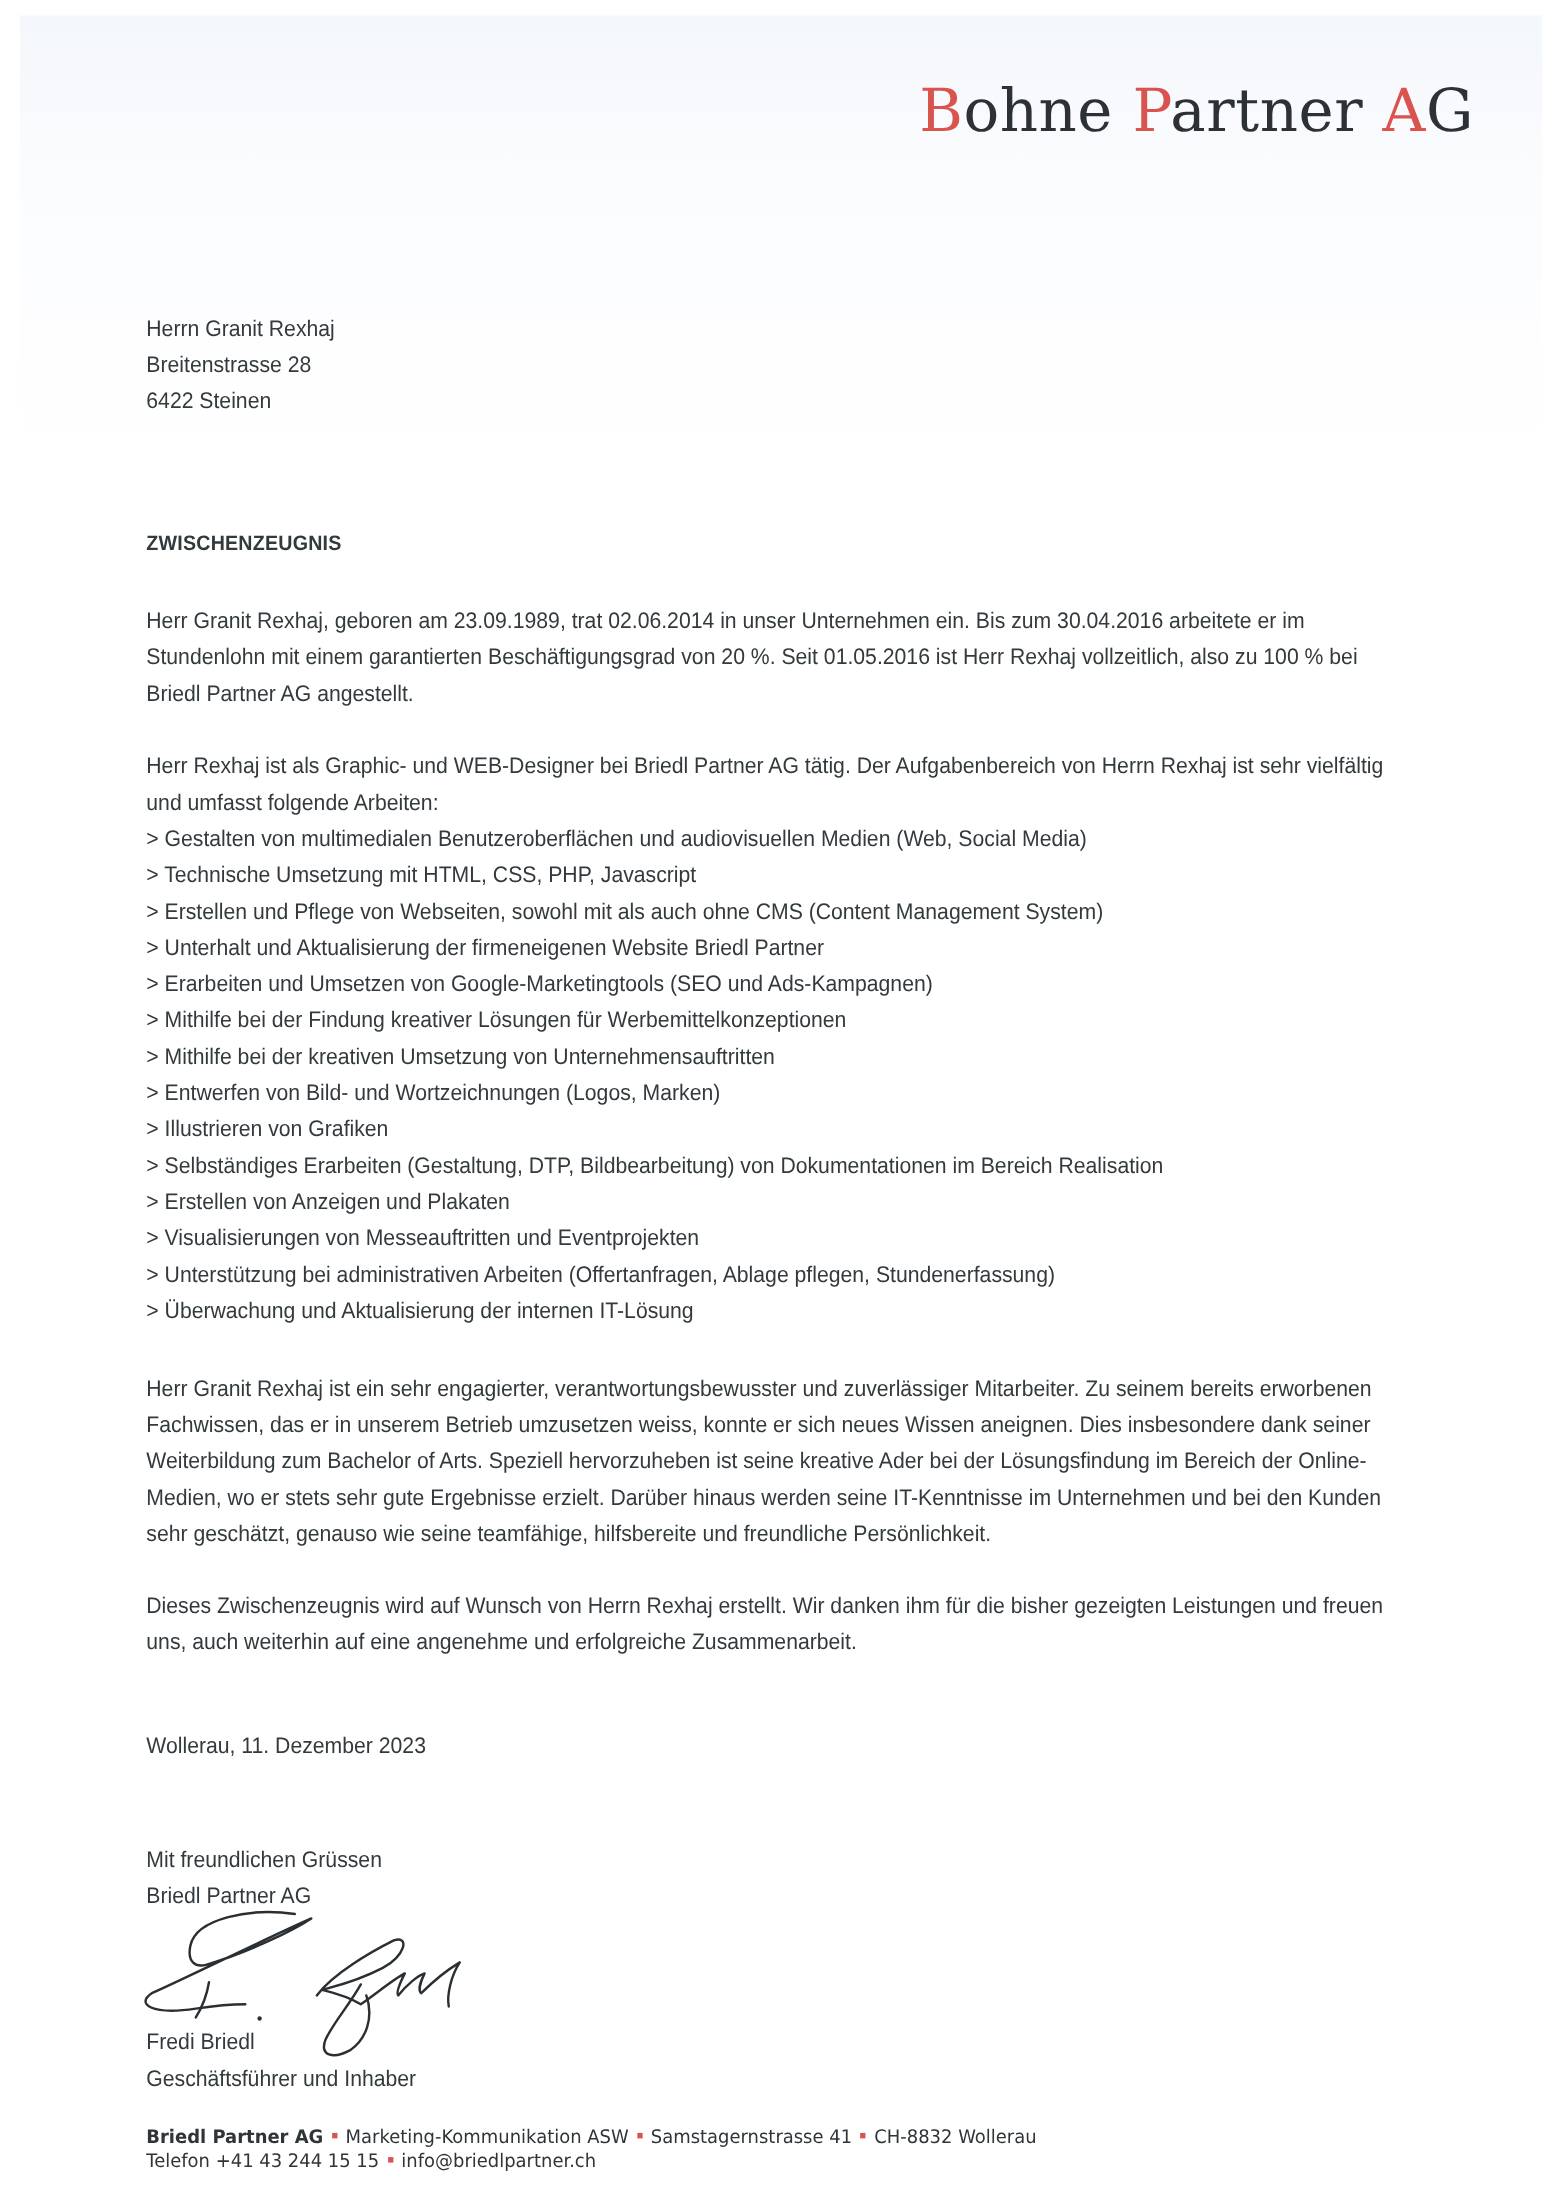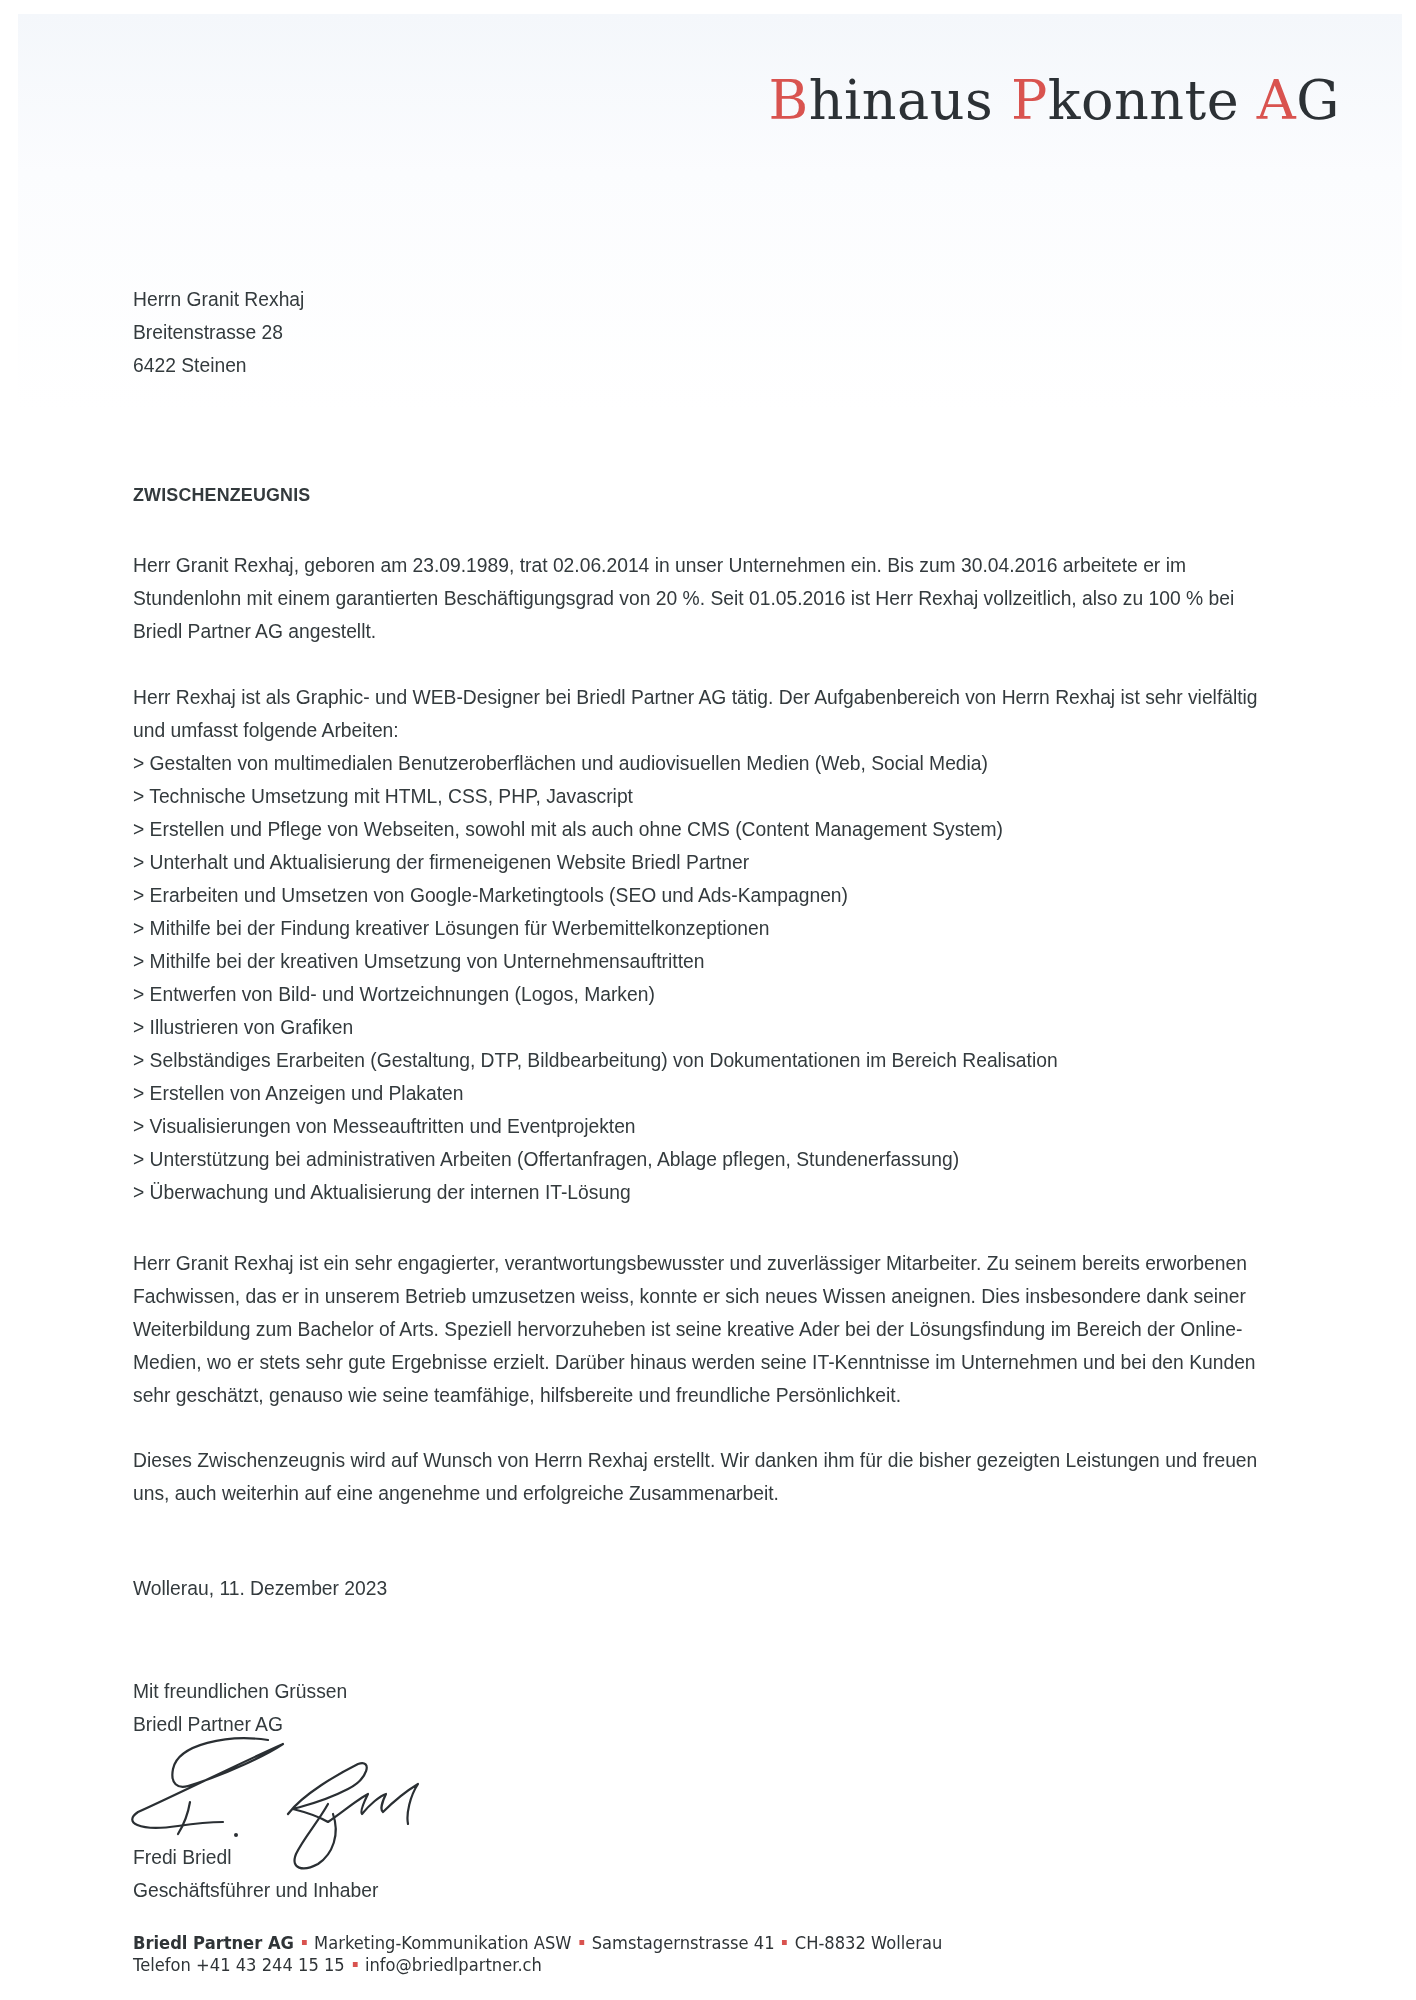--- a/index.html
+++ b/index.html
@@ -100,21 +100,21 @@
       position: relative;
       top: -2px;
     }
   </style>
 </head>
 <body>
 
 <div class="page">
 
   <div class="logo">
-    <span class="accent">B</span><span>hinaus </span><span class="accent">P</span><span>konnte </span><span class="accent">A</span><span>G</span>
+    <span class="accent">B</span><span>ohne </span><span class="accent">P</span><span>artner </span><span class="accent">A</span><span>G</span>
   </div>
 
   <div class="address text">
     <span class="line">Herrn Granit Rexhaj</span>
     <span class="line">Breitenstrasse 28</span>
     <span class="line">6422 Steinen</span>
   </div>
 
   <div class="title text">ZWISCHENZEUGNIS</div>
 

